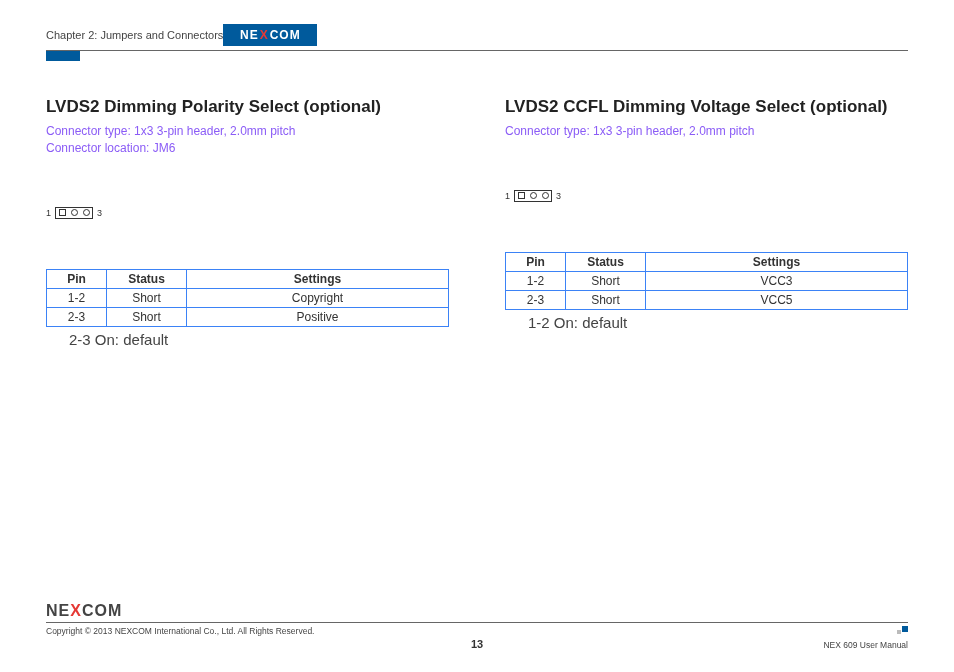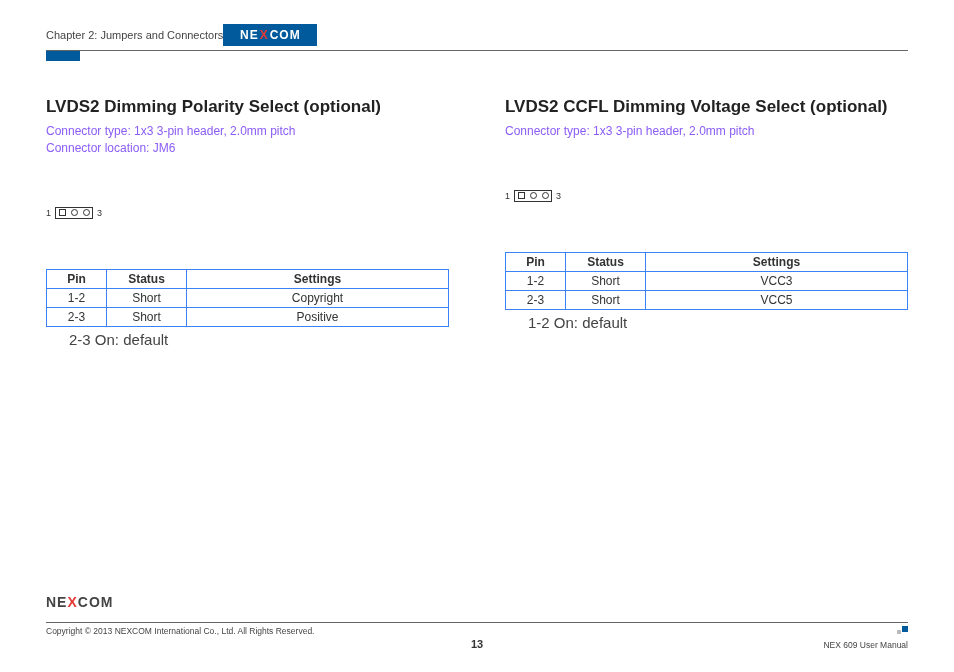--- a/index.html
+++ b/index.html
@@ -133,24 +133,24 @@
   .footer-line {
     border-top: 1px solid #666;
     display: flex;
     justify-content: space-between;
     align-items: flex-start;
     padding-top: 3px;
     font-size: 8.5px;
     color: #444;
   }
   .footer-logo {
-    font-size: 14px;
+    font-size: 16px;
     font-weight: bold;
     color: #444;
-    margin-bottom: 12px;
+    margin-bottom: 2px;
     letter-spacing: 1px;
   }
   .footer-logo .x { color: #e53935; }
   .page-num {
     position: absolute;
     bottom: 22px;
     left: 0;
     right: 0;
     text-align: center;
     font-size: 11px;

